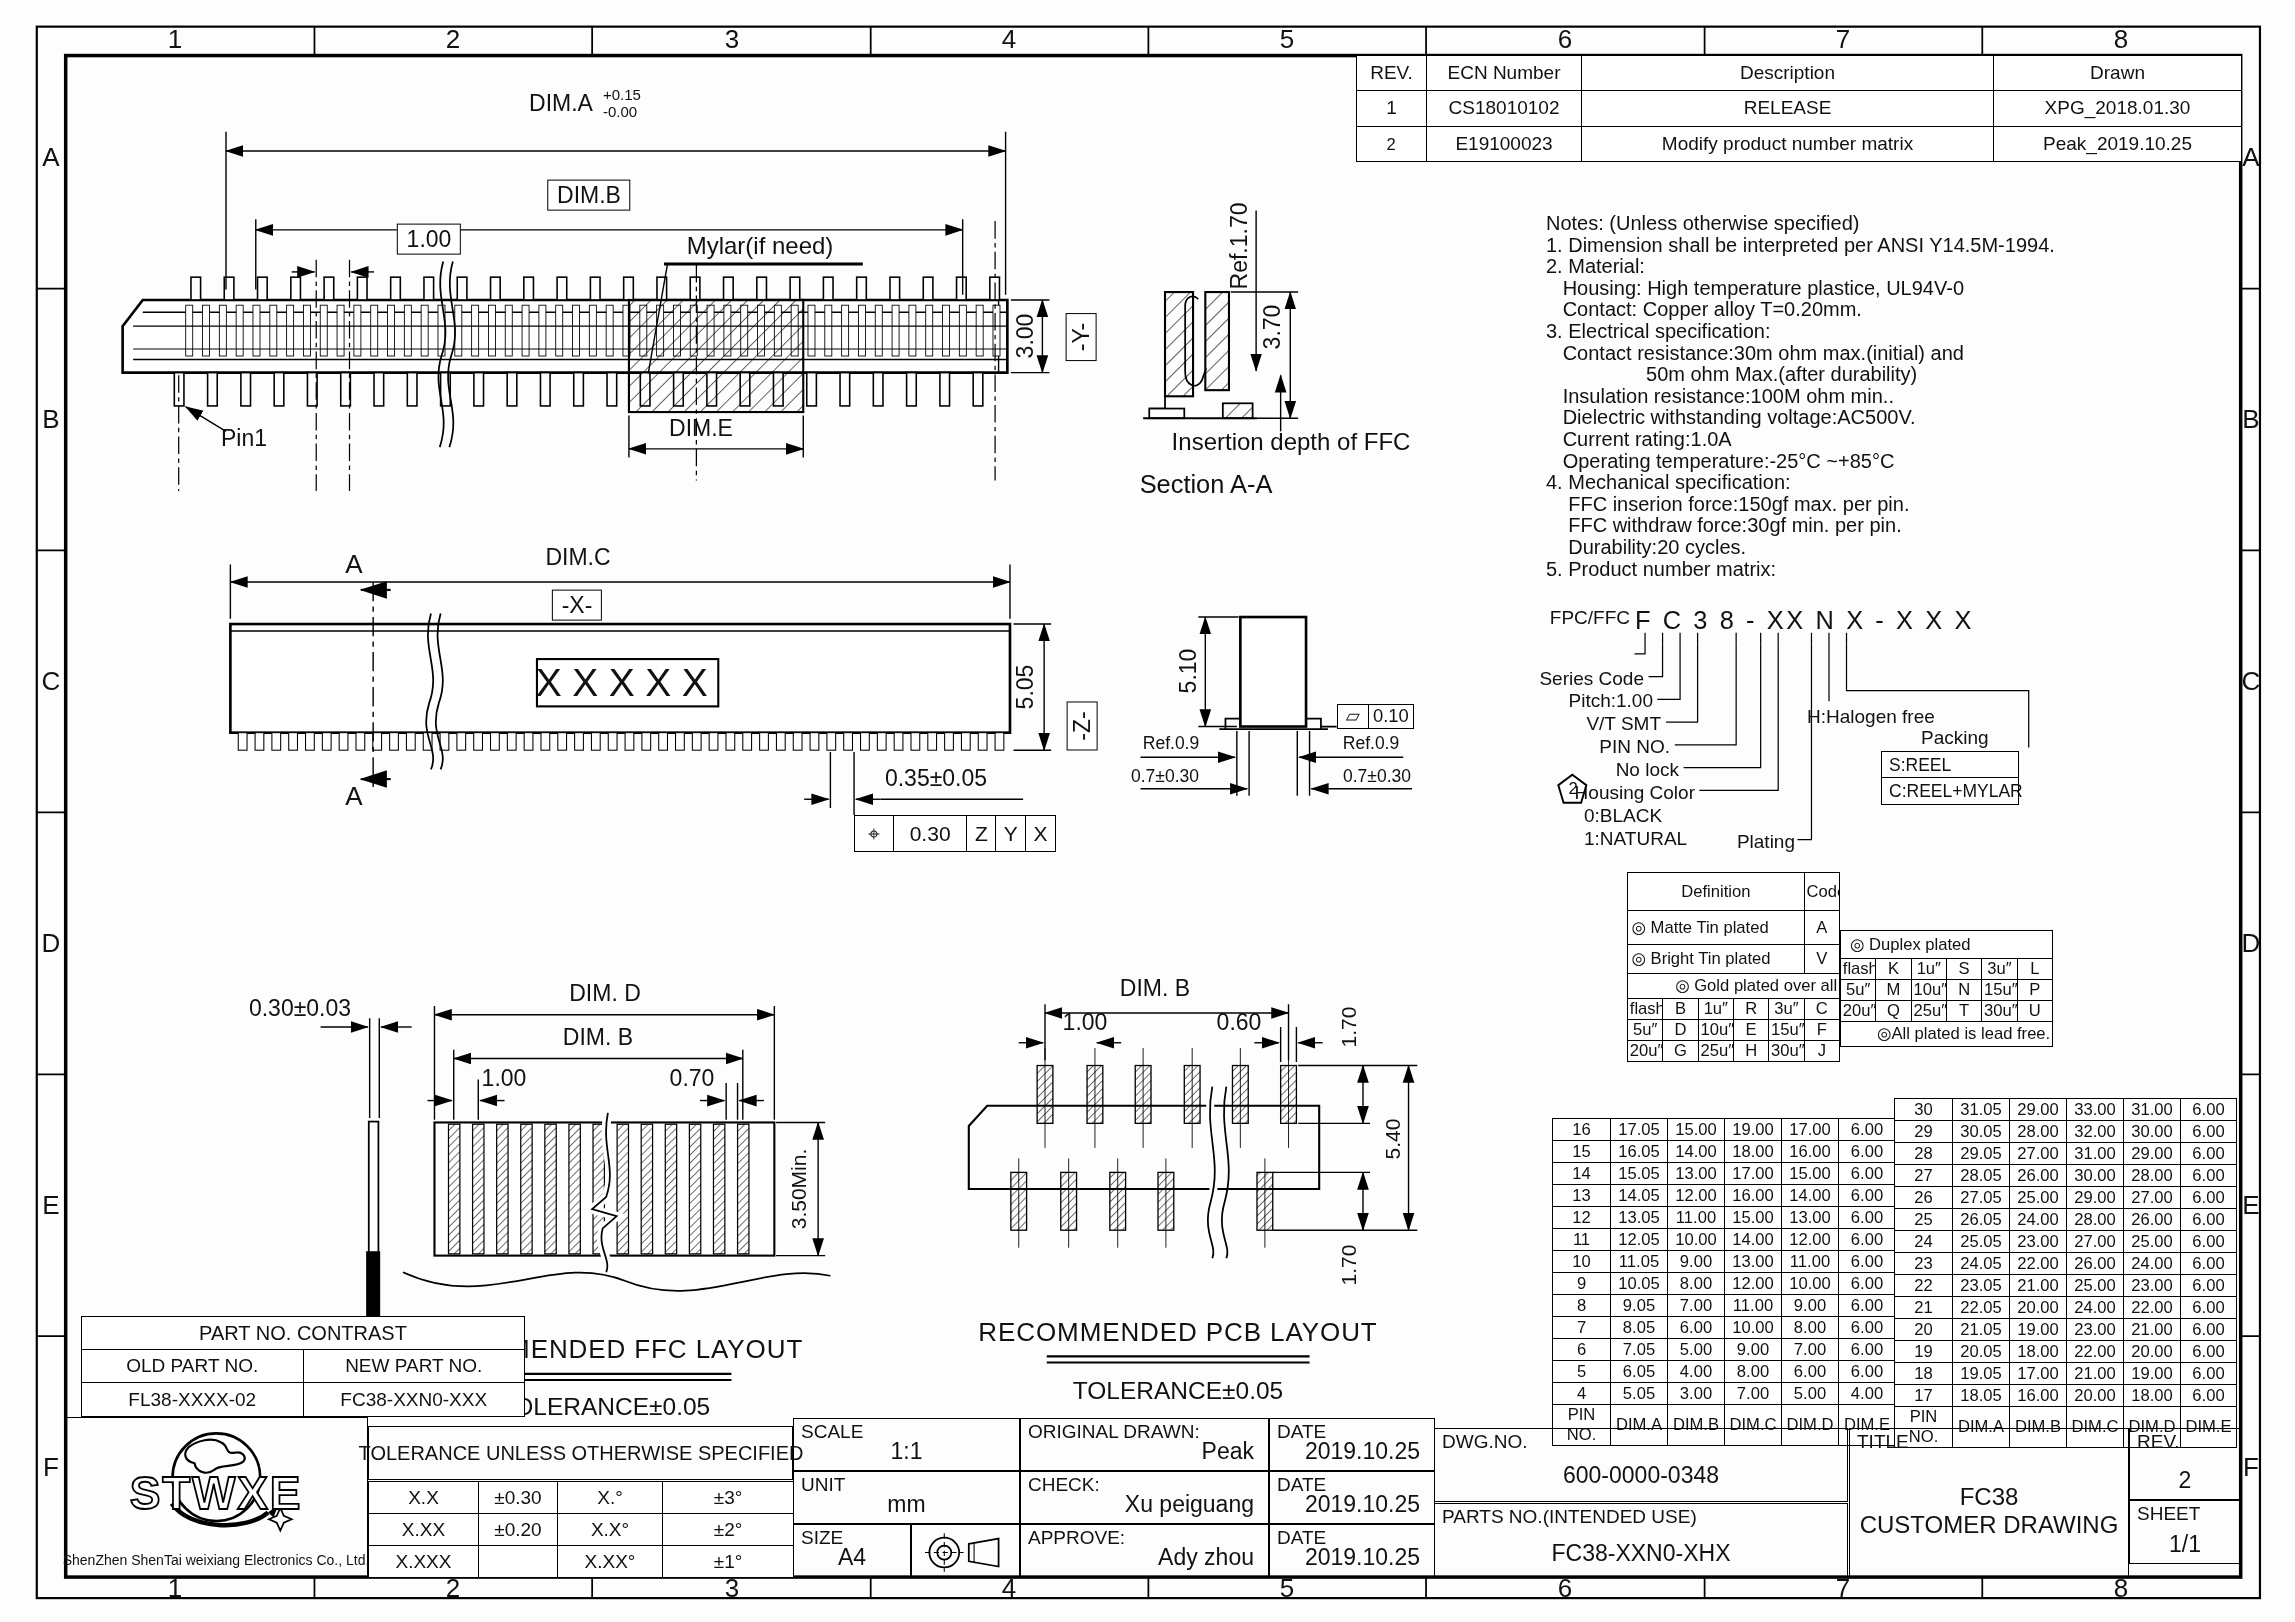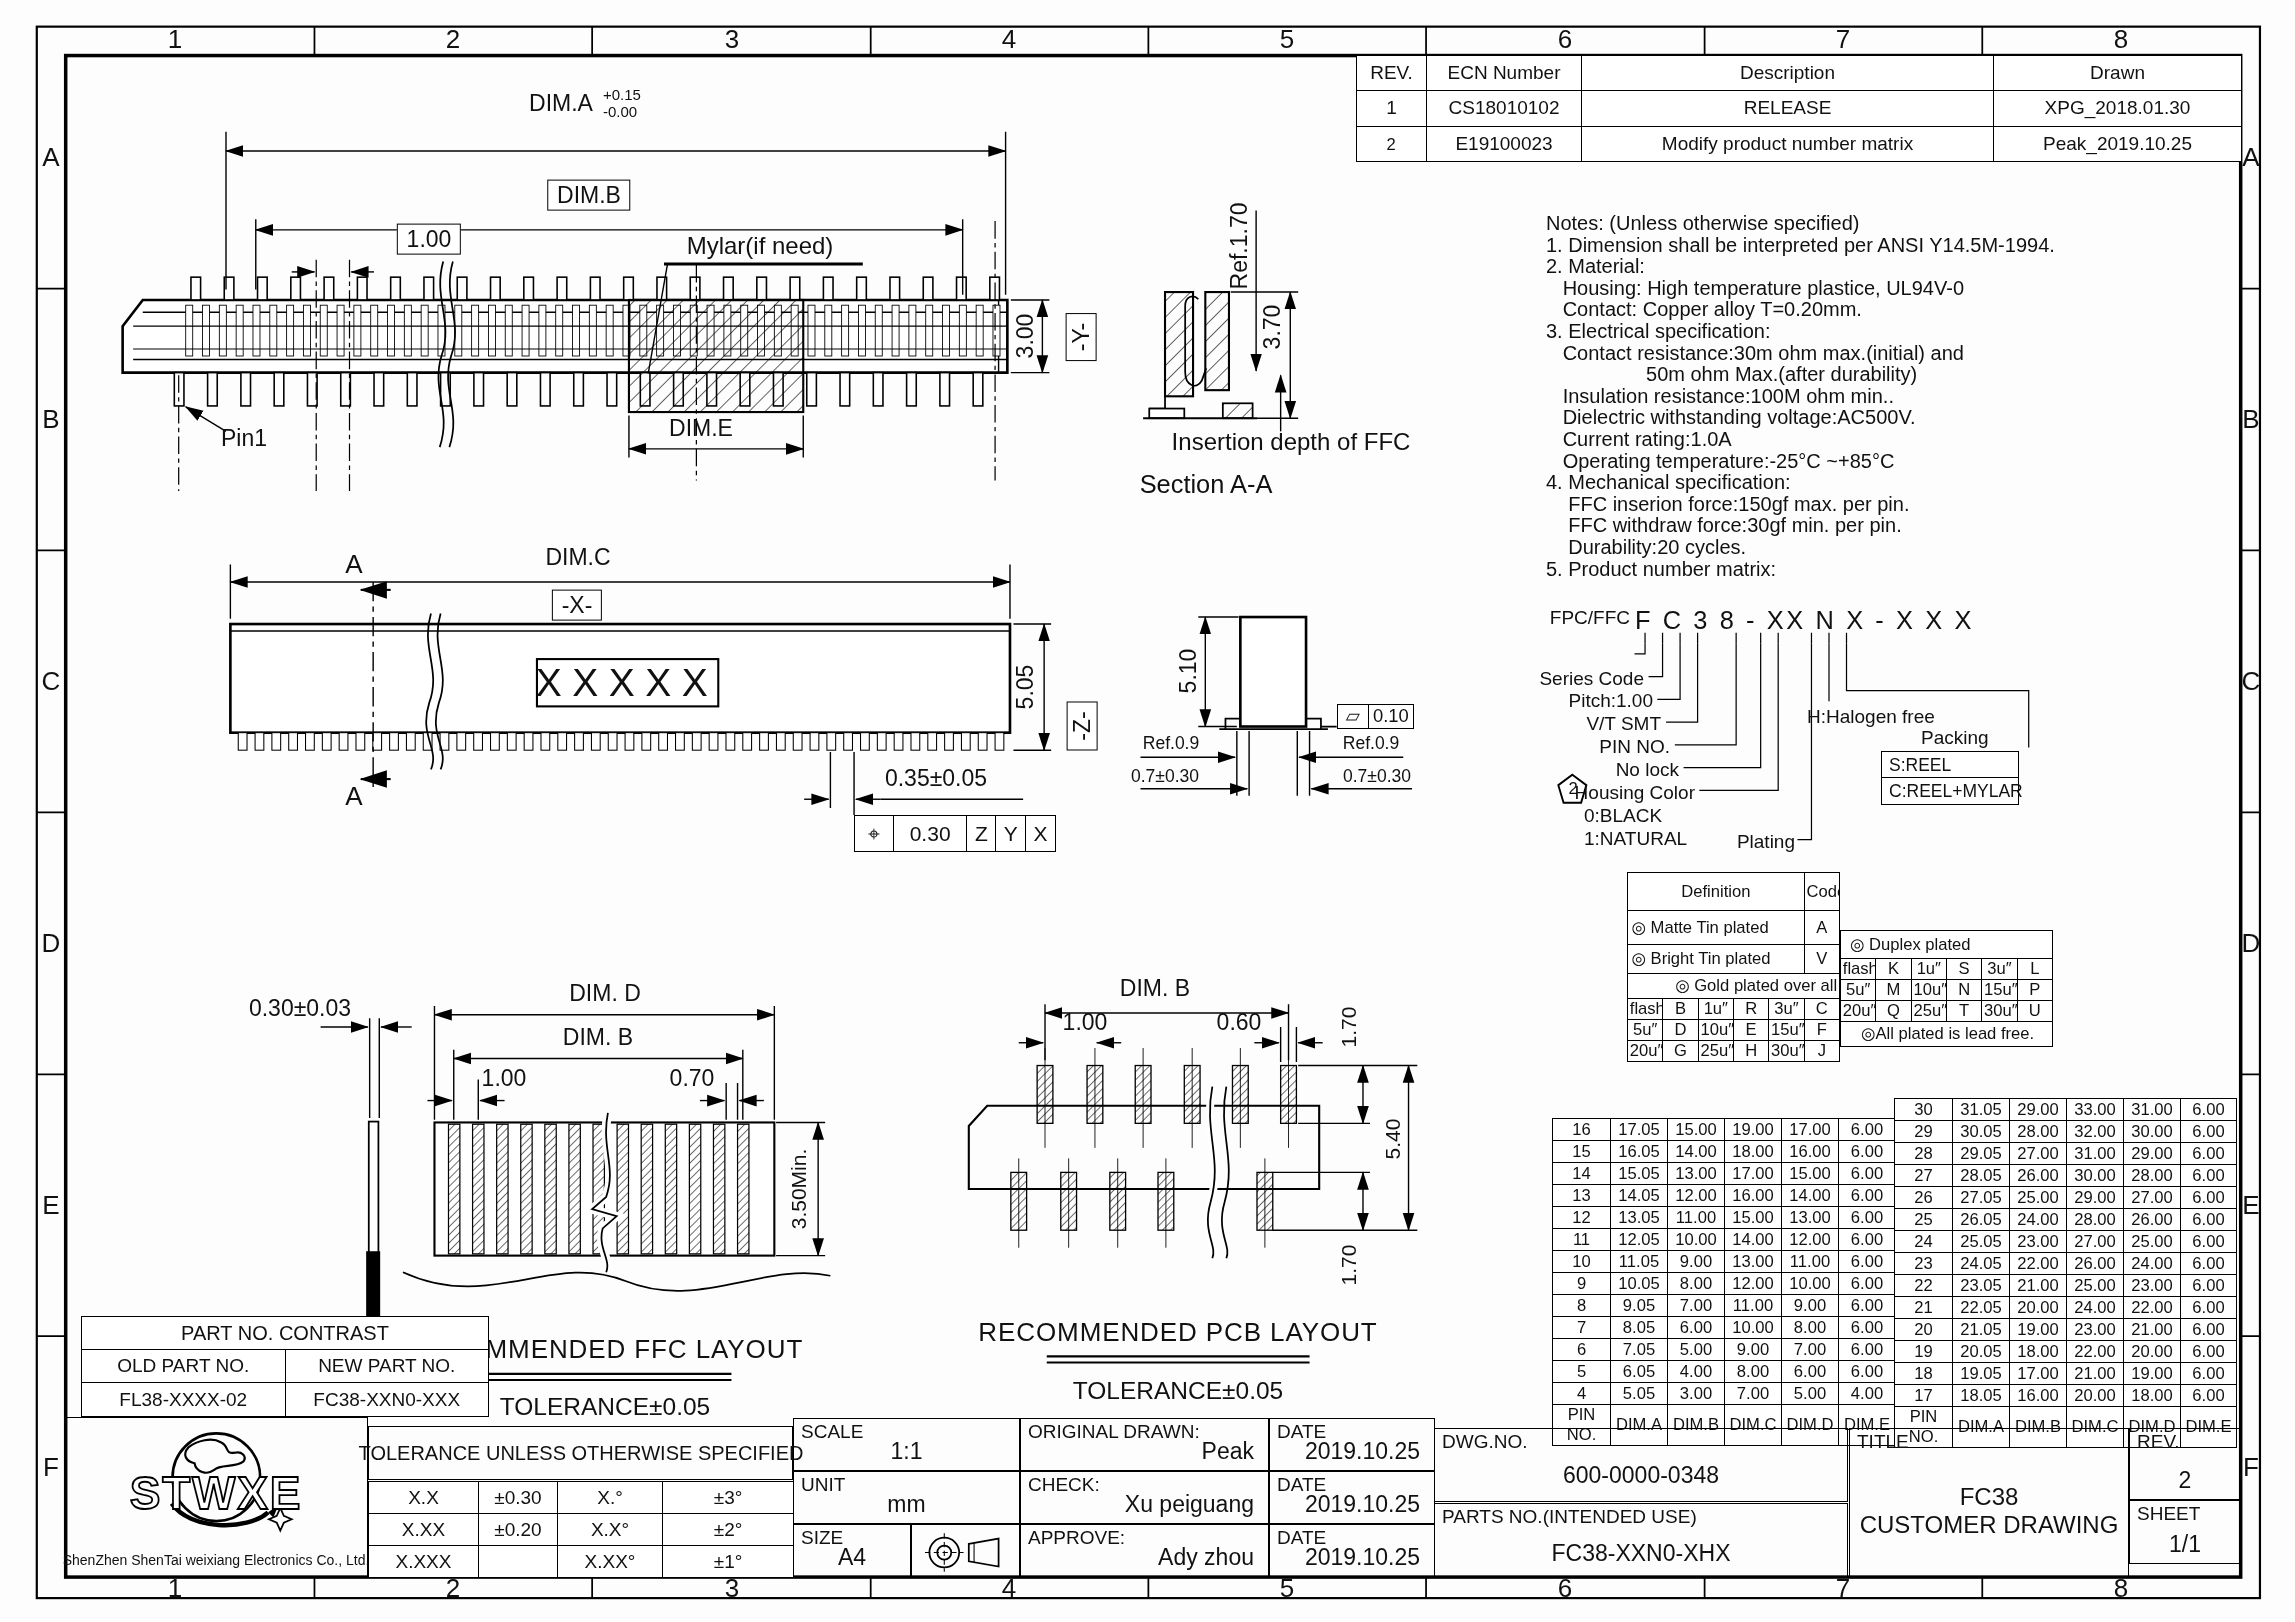--- a/index.html
+++ b/index.html
@@ -584,21 +584,21 @@
           <td>20u″</td>
           <td>Q</td>
           <td>25u″</td>
           <td>T</td>
           <td>30u″</td>
           <td>U</td>
         </tr>
       </tbody>
   <tbody>
         <tr style="height:24.5px">
-    <td colspan="6" style="text-align:center;padding-left:4px">◎All plated is lead free.</td>
+    <td colspan="6" style="text-align:right;padding-left:4px">◎All plated is lead free.</td>
   </tr>
 </tbody>
     </table>
 
 <table class="t pin" style="left:1552px;top:1118px;width:343px">
   <colgroup>
         <col style="width:58px">
         <col style="width:57px">
         <col style="width:57px">
         <col style="width:57px">
@@ -906,21 +906,21 @@
 
 <span class="lbl ctr" style="left:1155px;top:988px">DIM. B</span>
 <span class="lbl ctr" style="left:1085px;top:1022px">1.00</span>
 <span class="lbl ctr" style="left:1239px;top:1022px">0.60</span>
 <span class="lbl rot" style="left:1349px;top:1027px;font-size:21px">1.70</span>
 <span class="lbl rot" style="left:1393px;top:1139px;font-size:21px">5.40</span>
 <span class="lbl rot" style="left:1349px;top:1265px;font-size:21px">1.70</span>
 <span class="lbl ctr cap" style="left:1178px;top:1332px">RECOMMENDED PCB LAYOUT</span>
 <span class="lbl ctr tolcap" style="left:1178px;top:1391px">TOLERANCE±0.05</span>
 
-<table class="t" style="left:81px;top:1316px;width:408px;height:101px">
+<table class="t" style="left:81px;top:1316px;width:444px;height:101px">
   <tbody>
         <tr style="height:33px">
           <td colspan="2" style="font-size:20px">PART NO. CONTRAST</td>
         </tr>
   <tr style="height:33px">
     <td style="font-size:19px;width:187px">OLD PART NO.</td>
     <td style="font-size:19px">NEW PART NO.</td>
   </tr>
   <tr style="height:34px">
     <td style="font-size:19px">FL38-XXXX-02</td>

